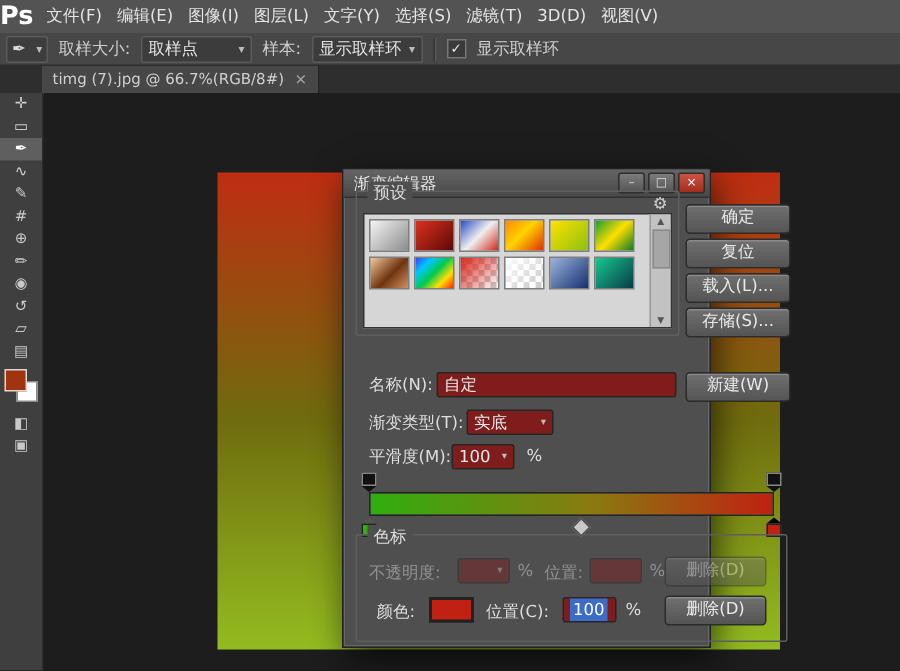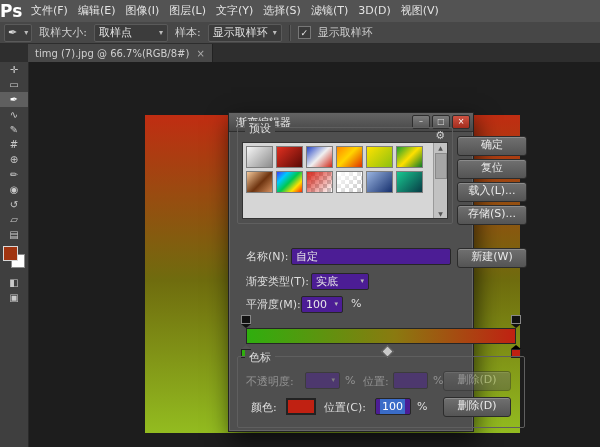--- a/index.html
+++ b/index.html
@@ -64,21 +64,21 @@
   .pscroll{position:absolute;right:0;top:0;bottom:0;width:13px;background:#c2c2c2;border-left:1px solid #9a9a9a}
   .sarr{position:absolute;left:0;width:13px;text-align:center;font-size:6px;color:#555;cursor:pointer}
   .sarr.up{top:1px}.sarr.dn{bottom:1px}
   .sthumb{position:absolute;left:1px;top:10px;width:10px;height:24px;background:#a6a6a6;border:1px solid #8a8a8a;cursor:pointer}
   .ps-btn{position:absolute;left:228px;width:68px;height:18px;background:linear-gradient(#707070,#545454);
     border:1px solid #2c2c2c;border-radius:3px;color:#e9e9e9;font-size:11px;line-height:16px;
     text-align:center;cursor:pointer;box-shadow:inset 0 1px 0 #8b8b8b}
   .btn-ok{top:23px}.btn-reset{top:46px}.btn-load{top:69px}.btn-save{top:92px}
   .btn-new{top:135px}
   .dlabel{position:absolute;color:#dedede;white-space:nowrap}
-  .field{position:absolute;background:#4c1d95;border:1px solid #262626;border-radius:2px;height:17px;
+  .field{position:absolute;background:#7f1d1d;border:1px solid #262626;border-radius:2px;height:17px;
     line-height:15px;color:#e8e8e8;padding:0 4px;box-sizing:border-box;display:flex;align-items:center}
   .field .dd-arr{margin-left:auto;font-size:7px;color:#bbb}
   .name-field{left:62px;top:135px;width:160px}
   .type-dd{left:82px;top:160px;width:58px;cursor:pointer}
   .smooth-field{left:72px;top:183px;width:42px}
   .disabled{opacity:.45}
   .gbar{position:absolute;left:17px;top:215px;width:270px;height:16px;border:1px solid #262626;box-sizing:border-box}
   .opstop{position:absolute;top:202px;width:10px;height:13px}
   .opstop .sb{width:8px;height:7px;background:#111;border:1px solid #888;margin:0 auto}
   .opstop .st{width:0;height:0;border-left:5px solid transparent;border-right:5px solid transparent;

